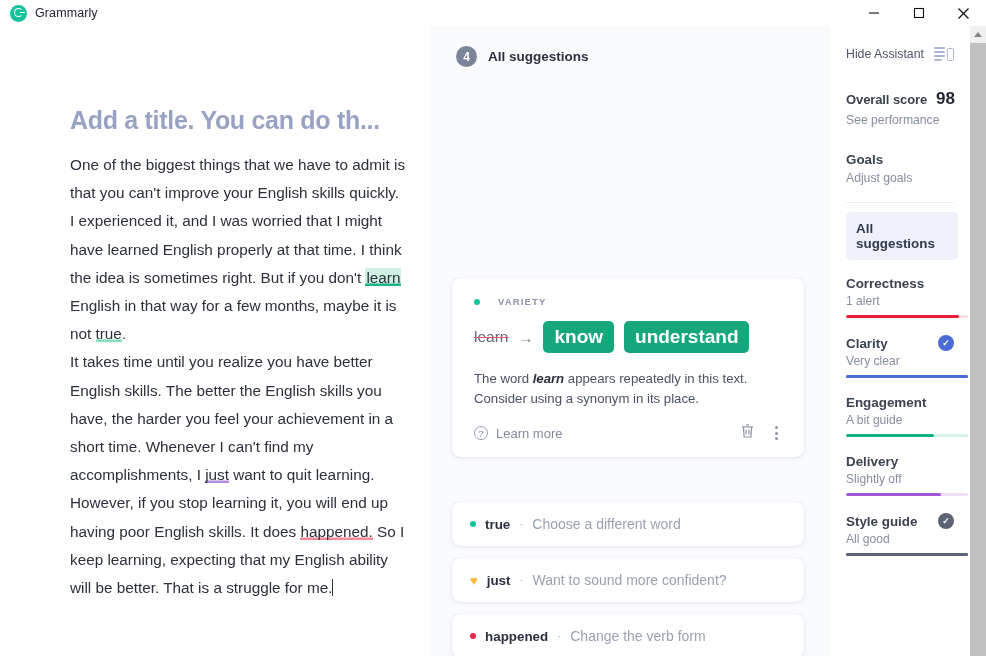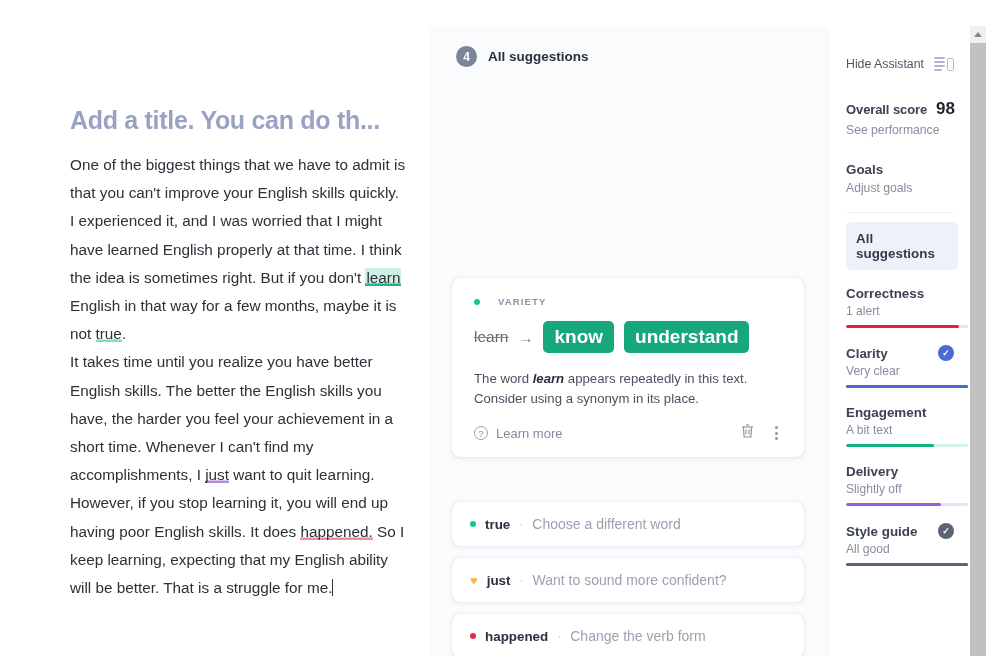--- a/index.html
+++ b/index.html
@@ -222,21 +222,21 @@
   
   .assistant {
     position: absolute; left: 830px; top: 26px;
     width: 140px; height: 630px;
     background: #ffffff;
     padding: 0 0 0 16px;
     box-sizing: border-box;
   }
   .hide-row {
     display:flex; align-items:center; justify-content: space-between;
-    margin-top: 31px; padding-right: 16px;
+    margin-top: 21px; padding-right: 16px;
   }
   .hide-label { font-size: 12.3px; color:#4d5565; }
   .panel-ico { display:flex; gap:2px; align-items:center; }
   .panel-ico .lines { display:flex; flex-direction:column; gap:2px; }
   .panel-ico .lines i { display:block; height:2px; background:#aeb6d0; border-radius:1px;}
   .panel-ico .lines i:nth-child(1){width:11px;}
   .panel-ico .lines i:nth-child(2){width:11px;}
   .panel-ico .lines i:nth-child(3){width:11px;}
   .panel-ico .lines i:nth-child(4){width:8px;}
   .panel-ico .box { width:7px;height:13px;border:1.6px solid #aeb6d0;border-radius:1.5px;box-sizing:border-box;}
@@ -296,20 +296,44 @@
     position:absolute; top: 17px; left:0;
     width: 16px; height: 613px;
     background: #c1c1c1;
   }
 </style>
 </head>
 <body>
 
 <div id="app">
 
+  <div class="titlebar">
+    <div class="brand">
+      <span class="brand-logo"></span>
+      <span class="brand-name">Grammarly</span>
+    </div>
+    <div class="winctl">
+      <div class="winbtn">
+        <svg width="12" height="12" viewBox="0 0 12 12">
+            <line x1="1" y1="6" x2="11" y2="6" stroke="#111" stroke-width="1.1"></line>
+          </svg>
+      </div>
+      <div class="winbtn">
+        <svg width="12" height="12" viewBox="0 0 12 12">
+            <rect x="1.5" y="1.5" width="9" height="9" fill="none" stroke="#111" stroke-width="1.1"></rect>
+          </svg>
+      </div>
+      <div class="winbtn">
+        <svg width="13" height="13" viewBox="0 0 13 13">
+            <line x1="1.5" y1="1.5" x2="11.5" y2="11.5" stroke="#111" stroke-width="1.2"></line>
+            <line x1="11.5" y1="1.5" x2="1.5" y2="11.5" stroke="#111" stroke-width="1.2"></line>
+          </svg>
+      </div>
+    </div>
+  </div>
 
   <div class="menu-pill">
     <span class="bars">
         <i></i>
         <i></i>
         <i></i>
       </span>
     <span class="caret"></span>
   </div>
 
@@ -445,21 +469,21 @@
         <div class="metric-sub">Very clear</div>
         <div class="bar" style="background:#4a6bd6">
           <span class="fill" style="width:100%;background:#4a6bd6"></span>
         </div>
       </div>
 
       <div class="metric">
         <div class="metric-head">
           <span class="metric-name">Engagement</span>
         </div>
-        <div class="metric-sub">A bit text</div>
+        <div class="metric-sub">A bit guide</div>
         <div class="bar" style="background:#d5f3e9">
           <span class="fill" style="width:72%;background:#12b183"></span>
         </div>
       </div>
 
       <div class="metric">
         <div class="metric-head">
           <span class="metric-name">Delivery</span>
         </div>
         <div class="metric-sub">Slightly off</div>

